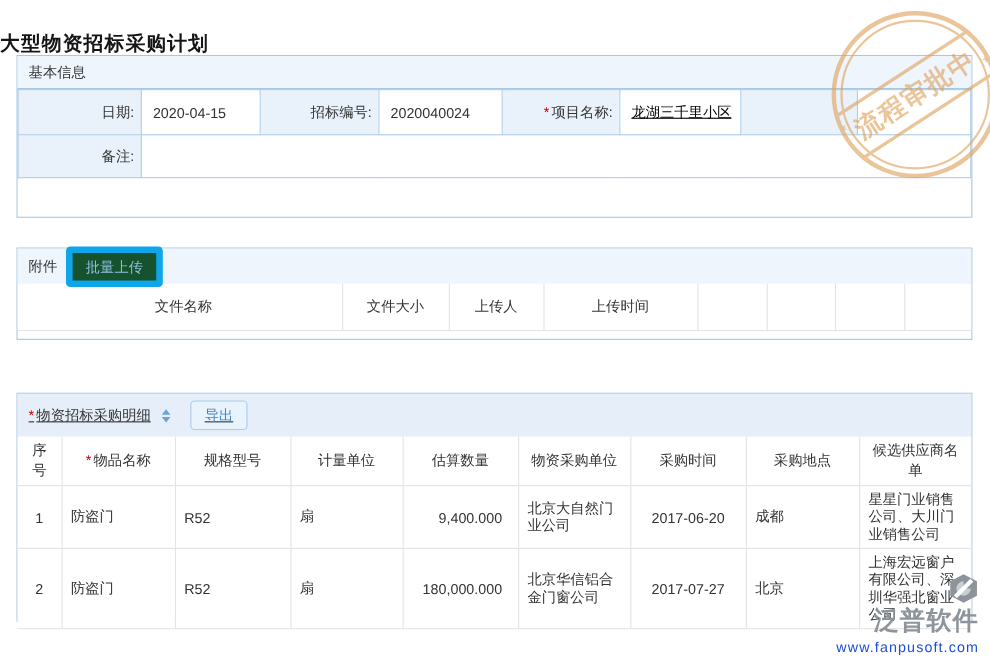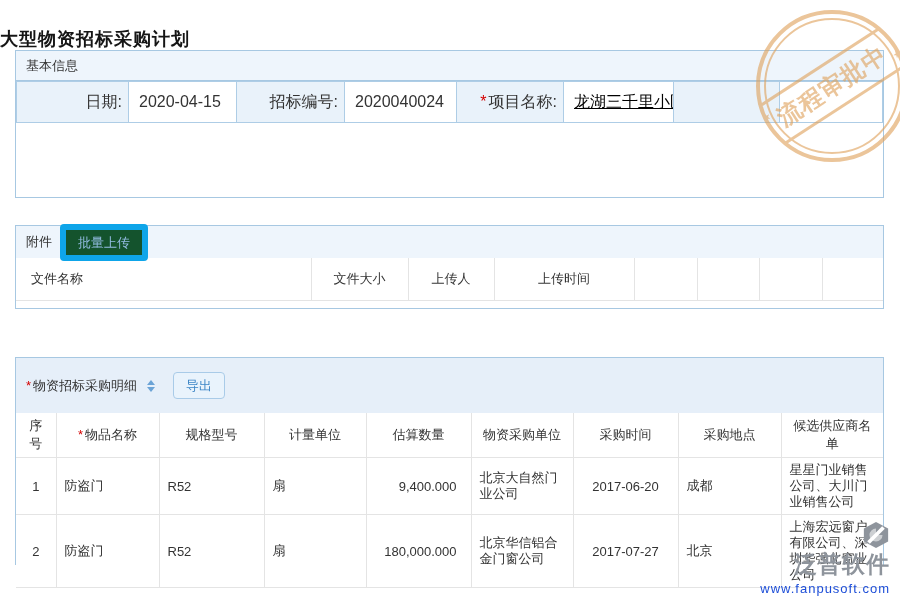--- a/index.html
+++ b/index.html
@@ -20,26 +20,26 @@
   }
   .panel-basic  { top:50px;  height:148px; }
   .panel-attach { top:225px; height:84px; }
   .panel-detail { top:357px; height:208px; }
   .panel-bar {
     background:#eef5fc; border-bottom:1px solid #a7c8e2;
     display:flex; align-items:center; padding:0 10px; gap:8px;
     height:30px; font-size:13px; color:#333;
   }
   .panel-attach .panel-bar { height:32px; border-bottom:none; }
-  .panel-detail .panel-bar { height:55px; background:#e6eff9; border-bottom:none; }
+  .panel-detail .panel-bar { height:39px; background:#e6eff9; border-bottom:none;text-decoration:underline; }
 
   
   table { border-collapse:collapse; width:100%; table-layout:fixed; }
   .grid-table td {
-    border:1px solid #aecde6; height:39px; font-size:16px;
+    border:1px solid #aecde6; height:39px; font-size:13px;
     overflow:hidden; white-space:nowrap;
   }
   .grid-table .lbl { background:#e9f2fa; text-align:right; padding-right:6px; color:#333; }
   .grid-table .val { background:#fff; text-align:left; padding-left:10px; }
   .req { color:#d40000; margin-right:2px; }
   a.link { color:#000000; text-decoration:underline; cursor:pointer; }
 
   
   .btn {
     display:inline-block; border-radius:4px; font-size:13px; line-height:1;
@@ -48,21 +48,21 @@
   .btn-upload { background:#14532d; color:#93bce2; border:6px solid #0ea5e9; }
   .btn-export { background:#e9f3fc; color:#3d86c6; border:1px solid #a9cbe8; }
 
   
   .flat-table th, .flat-table td {
     border-right:1px solid #e4e4e4; border-bottom:1px solid #e4e4e4;
     font-weight:normal; font-size:13px; color:#333; background:#fff;
     padding:4px 8px; vertical-align:middle;
   }
   .flat-table th:last-child, .flat-table td:last-child { border-right:none; }
-  .flat-table th { height:42px; }
+  .flat-table th { height:42px; text-align:center; }
   .detail-table th { height:30px; }
   .detail-table td { height:55px; }
   .ta-l { text-align:left; }
   .ta-c { text-align:center; }
   .ta-r { text-align:right; padding-right:14px !important; }
   .pad-l { padding-left:15px !important; }
   .wrap { white-space:normal; line-height:16px; }
 
   
   .spinner { display:inline-flex; flex-direction:column; gap:2px; margin-left:2px; cursor:pointer; }
@@ -135,20 +135,24 @@
         <td class="lbl">招标编号:</td>
         <td class="val">2020040024</td>
         <td class="lbl">
           <span class="req">*</span><span>项目名称:</span>
         </td>
         <td class="val">
           <a class="link">龙湖三千里小区</a>
         </td>
         <td class="lbl"></td>
         <td class="val"></td>
+      </tr>
+      <tr>
+        <td class="lbl">备注:</td>
+        <td class="val" colspan="7"></td>
       </tr>
     </tbody>
       </table>
   </section>
 
   <section class="panel panel-attach">
     <div class="panel-bar">
       <span>附件</span>
       <button class="btn btn-upload">批量上传</button>
     </div>

